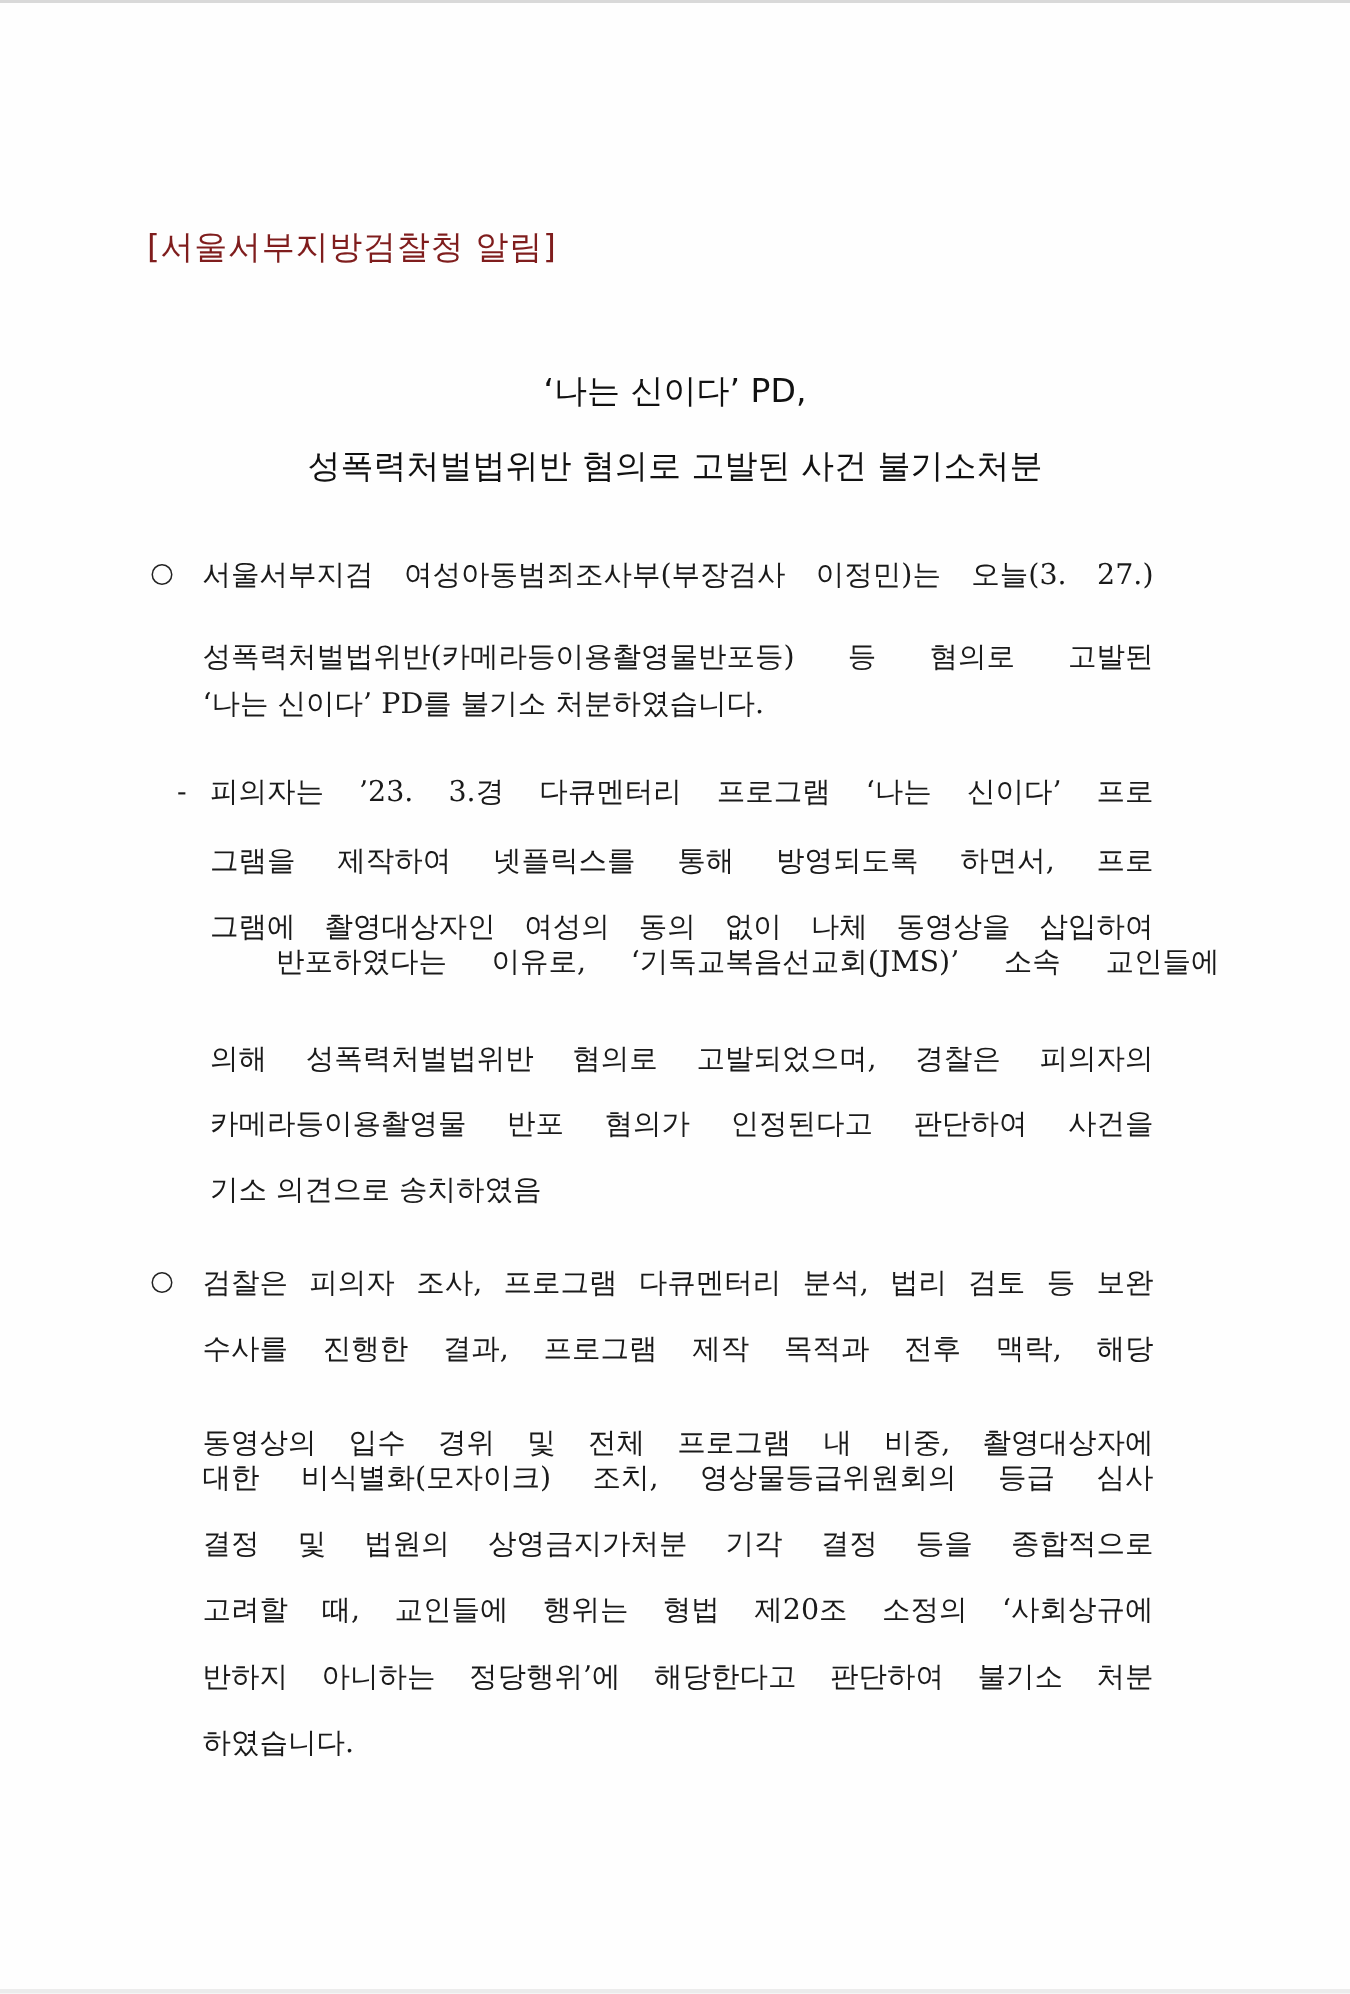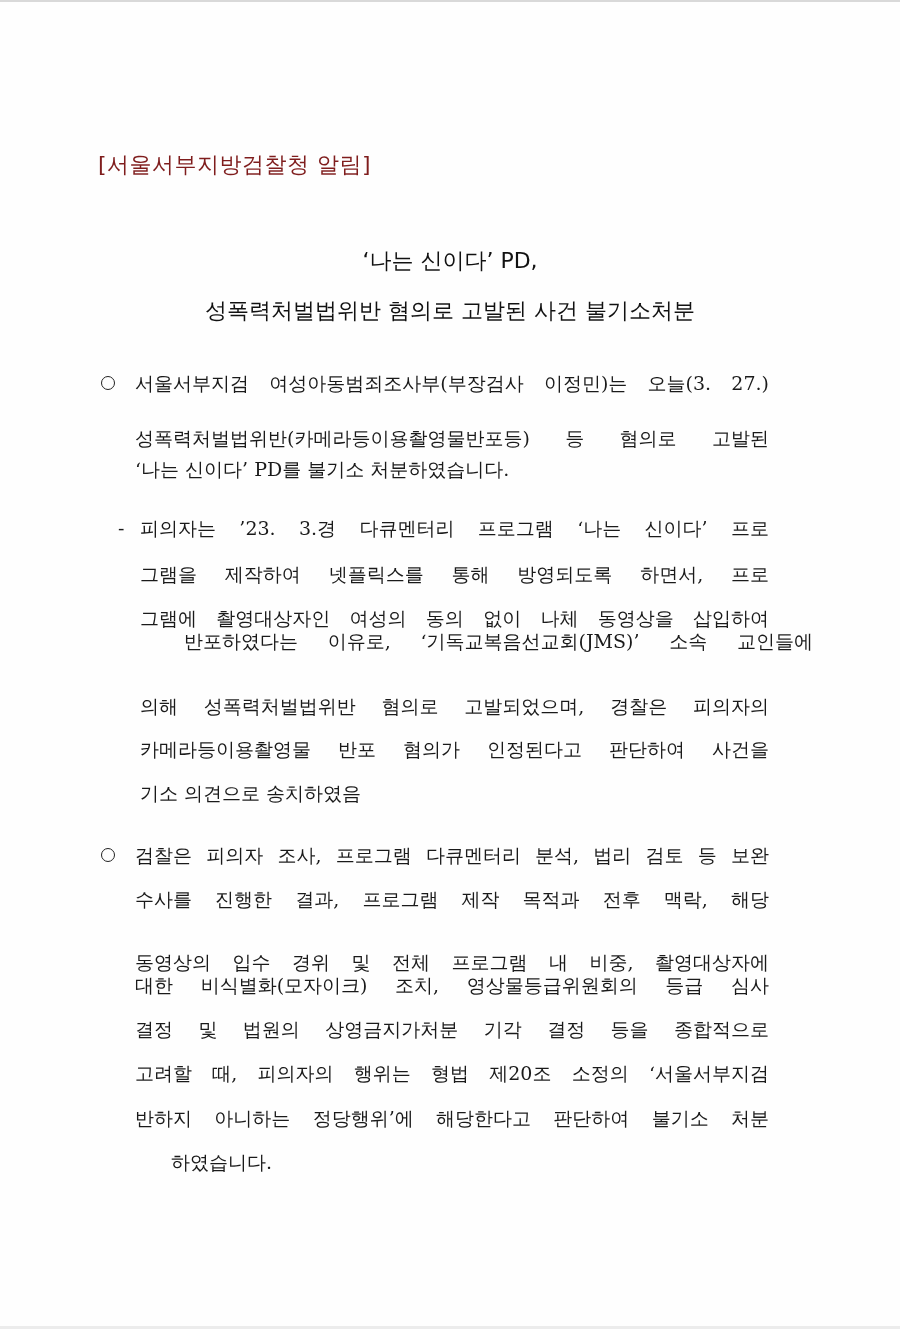--- a/index.html
+++ b/index.html
@@ -67,18 +67,18 @@
   <div class="line last" style="left:140px; top:780px; width:629px;">기소 의견으로 송치하였음</div>
 </div>
 
 <div>
   <div class="marker circle" style="left:101px; top:848px;"></div>
   <div class="line" style="left:135px; top:842px; width:634px;">검찰은 피의자 조사, 프로그램 다큐멘터리 분석, 법리 검토 등 보완</div>
   <div class="line" style="left:135px; top:886px; width:634px;">수사를 진행한 결과, 프로그램 제작 목적과 전후 맥락, 해당</div>
   <div class="line" style="left:135px; top:929px; width:634px;margin-top:20px;">동영상의 입수 경위 및 전체 프로그램 내 비중, 촬영대상자에</div>
   <div class="line" style="left:135px; top:972px; width:634px;">대한 비식별화(모자이크) 조치, 영상물등급위원회의 등급 심사</div>
   <div class="line" style="left:135px; top:1016px; width:634px;">결정 및 법원의 상영금지가처분 기각 결정 등을 종합적으로</div>
-  <div class="line" style="left:135px; top:1060px; width:634px;">고려할 때, 피의자의 행위는 형법 제20조 소정의 ‘서울서부지검</div>
+  <div class="line" style="left:135px; top:1060px; width:634px;">고려할 때, 교인들에 행위는 형법 제20조 소정의 ‘사회상규에</div>
   <div class="line" style="left:135px; top:1105px; width:634px;">반하지 아니하는 정당행위’에 해당한다고 판단하여 불기소 처분</div>
-  <div class="line last" style="left:135px; top:1149px; width:634px;margin-left:36px;">하였습니다.</div>
+  <div class="line last" style="left:135px; top:1149px; width:634px;">하였습니다.</div>
 </div>
 
 <div class="bottom-edge"></div>
 
 </body></html>

